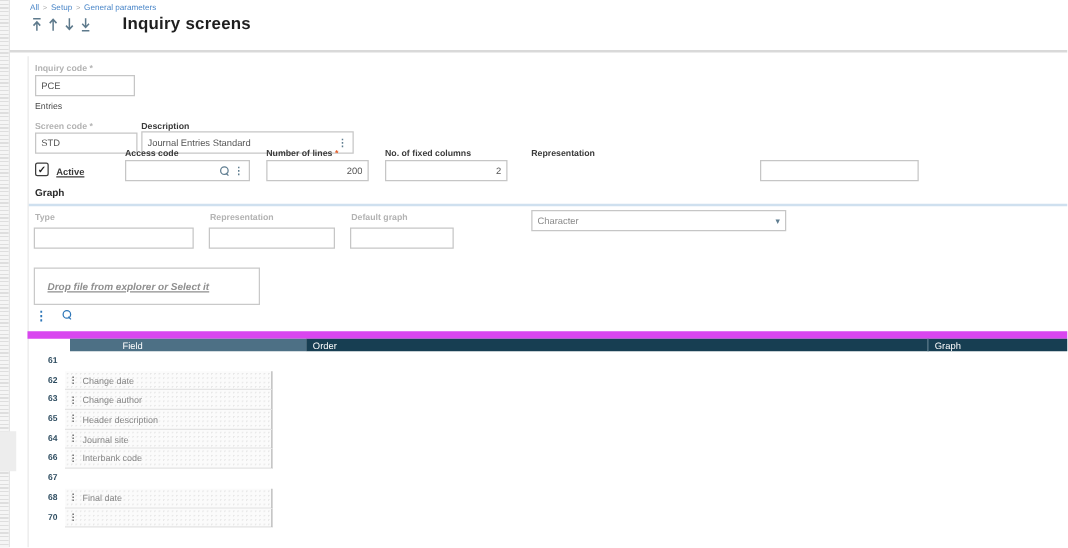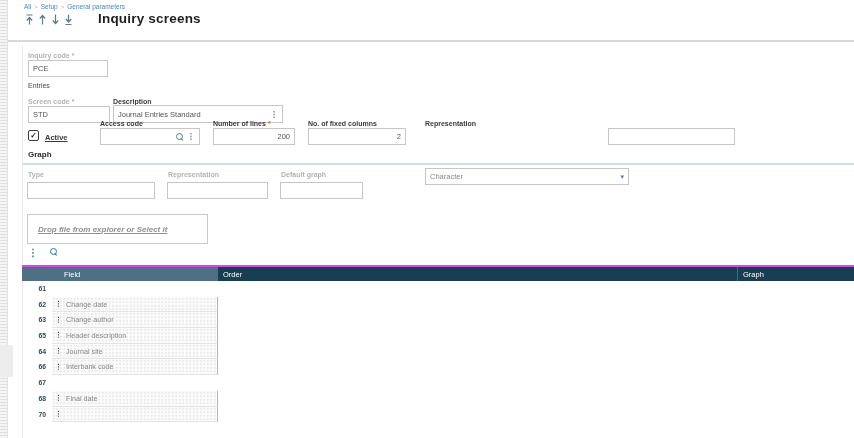--- a/index.html
+++ b/index.html
@@ -57,21 +57,21 @@
   .dropzone { position:absolute; left:27px; top:214px; width:181px; height:30px;
     border:1px solid #c9c9c9; display:flex; align-items:center; padding-left:10px; cursor:pointer; }
   .dropzone span { font-size:8px; font-style:italic; font-weight:bold; color:#8f8f8f;text-decoration:underline; }
 
   
   .tbl-toolbar { position:absolute; left:28px; top:247px; display:flex; align-items:center; gap:12px; }
   .tb-dots { color:#2f77b8; font-weight:bold; font-size:10px; cursor:pointer; }
 
   
   .grid { position:absolute; left:22px; top:265px; width:832px; height:173px; }
-  .grid-head { display:flex; height:16px; border-top:2px solid #d946ef; }
+  .grid-head { display:flex; height:16px; border-top:6px solid #d946ef;padding-left:34px; }
   .gh { color:#fff; font-size:7.5px; display:flex; align-items:center; cursor:pointer; }
   .gh1 { width:196px; background:#4d7085; padding-left:42px; }
   .gh2 { width:519px; background:#173e52; padding-left:5px; }
   .gh3 { width:117px; background:#173e52; border-left:1px solid #46687c; padding-left:5px; }
 
   .grid-body { position:relative; }
   .row { position:relative; height:15.7px; display:flex; }
   .rn { width:30px; text-align:right; padding-right:6px; font-size:6.8px; font-weight:bold;
     color:#2b4a5e; line-height:15.7px; cursor:pointer; position:relative; z-index:1; }
   .fcell { width:166px; border-right:1px solid #b5b5b5; border-bottom:1px solid #e4e4e4;

